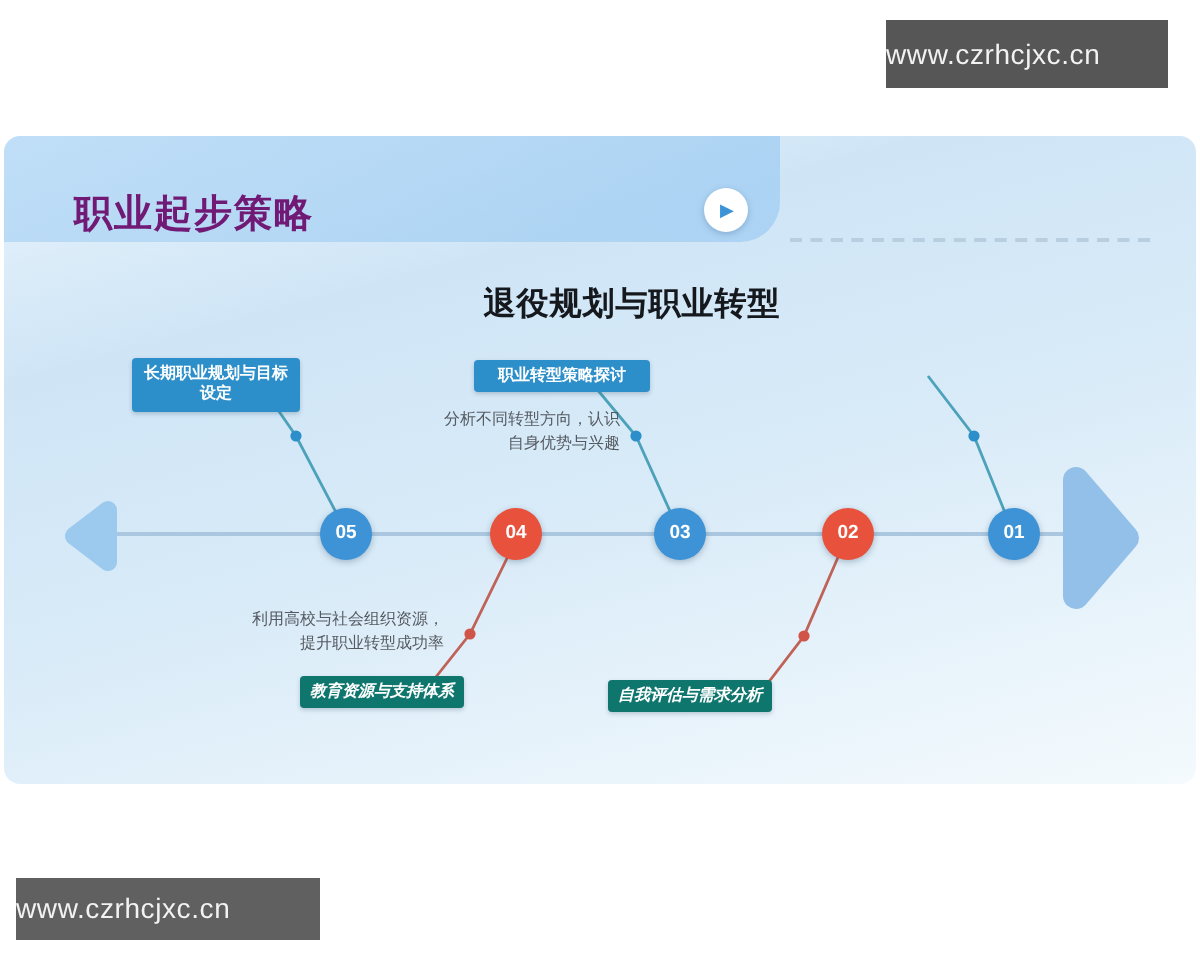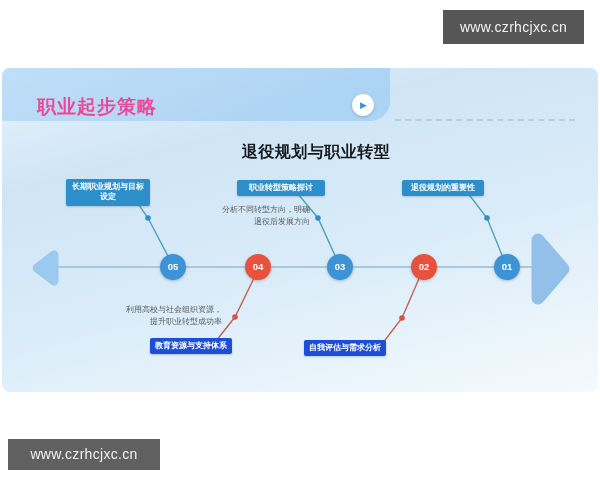--- a/index.html
+++ b/index.html
@@ -2,50 +2,50 @@
 <html><head>
 <meta charset="utf-8">
 <style>
   html,body{margin:0;padding:0;}
   body{width:600px;height:480px;position:relative;background:#ffffff;
        font-family:"Liberation Sans",sans-serif;overflow:hidden;}
   .stage{position:absolute;inset:0;width:600px;height:480px;}
 
   
   .wm{position:absolute;background:#565656;color:#f2f2f2;font-size:14px;
-      text-align:center;letter-spacing:0.3px;}
+      letter-spacing:0.3px;}
   .wm-top{left:443px;top:10px;width:141px;height:34px;line-height:34px;}
   .wm-bottom{left:8px;top:439px;width:152px;height:31px;line-height:31px;background:#606060;}
 
   
   .card{position:absolute;left:2px;top:68px;width:596px;height:324px;border-radius:8px;
         background:linear-gradient(165deg,#e9f4fc 0%,#cfe5f6 26%,#d9ebf8 55%,#f4fafd 100%);}
   .banner{position:absolute;left:2px;top:68px;width:388px;height:53px;
           border-radius:8px 0 20px 0;
           background:linear-gradient(100deg,rgba(158,204,243,0.55),rgba(136,193,240,0.50));}
 
   .title{position:absolute;left:37px;top:94px;margin:0;font-size:19px;font-weight:bold;
-         color:#ec4899;letter-spacing:1px;z-index:3;}
+         color:#701a75;letter-spacing:1px;z-index:3;}
   .play{position:absolute;left:352px;top:94px;width:22px;height:22px;border-radius:50%;
         background:#ffffff;box-shadow:0 1px 3px rgba(60,100,150,.35);z-index:3;
         display:flex;align-items:center;justify-content:center;cursor:pointer;}
   .play-glyph{font-size:9px;color:#3d93d6;line-height:1;margin-left:1px;}
   .dashes{position:absolute;left:395px;top:119px;width:180px;height:0;
           border-top:2px dashed #b7cfe0;z-index:2;}
   .subtitle{position:absolute;left:0;top:126px;width:600px;margin:16px;text-align:center;
             font-size:16px;font-weight:bold;color:#15181c;letter-spacing:0.5px;z-index:3;font-family:Liberation Serif, serif;}
 
   .gfx{position:absolute;left:0;top:0;z-index:2;pointer-events:none;}
 
   
   .label-box{position:absolute;z-index:3;box-sizing:border-box;padding:3px 4px;
              font-size:8px;line-height:1.3;font-weight:bold;color:#ffffff;text-align:center;
              border-radius:2px;box-shadow:0 1px 2px rgba(40,70,100,.25);margin-left:20px;}
   .label-box.blue{background:#2d8fc9;}
-  .label-box.red{background:#1d4ed8;}
+  .label-box.red{background:#0f766e;font-style:italic;}
 
   
   .desc{position:absolute;z-index:3;font-size:8px;line-height:1.5;color:#555a60;
         text-align:right;}
 
   
   .node{position:absolute;z-index:4;width:26px;height:26px;border-radius:50%;
         color:#ffffff;font-size:9.5px;font-weight:bold;text-align:center;line-height:26px;
         box-shadow:0 1px 3px rgba(30,60,90,.3);}
   .node.blue{background:#3d93d6;}
@@ -87,24 +87,23 @@
   </svg>
 
   <div class="label-box blue" style="left:46px;top:179px;width:84px;">长期职业规划与目标设定</div>
   <div class="node blue" style="left:160px;top:254px;">05</div>
 
   <div class="desc" style="left:124px;top:304px;width:98px;">利用高校与社会组织资源，提升职业转型成功率</div>
   <div class="label-box red" style="left:130px;top:338px;width:82px;">教育资源与支持体系</div>
   <div class="node red" style="left:245px;top:254px;">04</div>
 
   <div class="label-box blue" style="left:217px;top:180px;width:88px;">职业转型策略探讨</div>
-  <div class="desc" style="left:218px;top:204px;width:92px;">分析不同转型方向，明确退役后发展方向</div>
+  <div class="desc" style="left:218px;top:204px;width:92px;">分析不同转型方向，认识自身优势与兴趣</div>
   <div class="node blue" style="left:327px;top:254px;">03</div>
 
   <div class="label-box red" style="left:284px;top:340px;width:82px;">自我评估与需求分析</div>
   <div class="node red" style="left:411px;top:254px;">02</div>
 
-  <div class="label-box blue" style="left:382px;top:180px;width:82px;">退役规划的重要性</div>
   <div class="node blue" style="left:494px;top:254px;">01</div>
 
   <div class="wm wm-bottom">www.czrhcjxc.cn</div>
 
 </div>
 
 </body></html>

